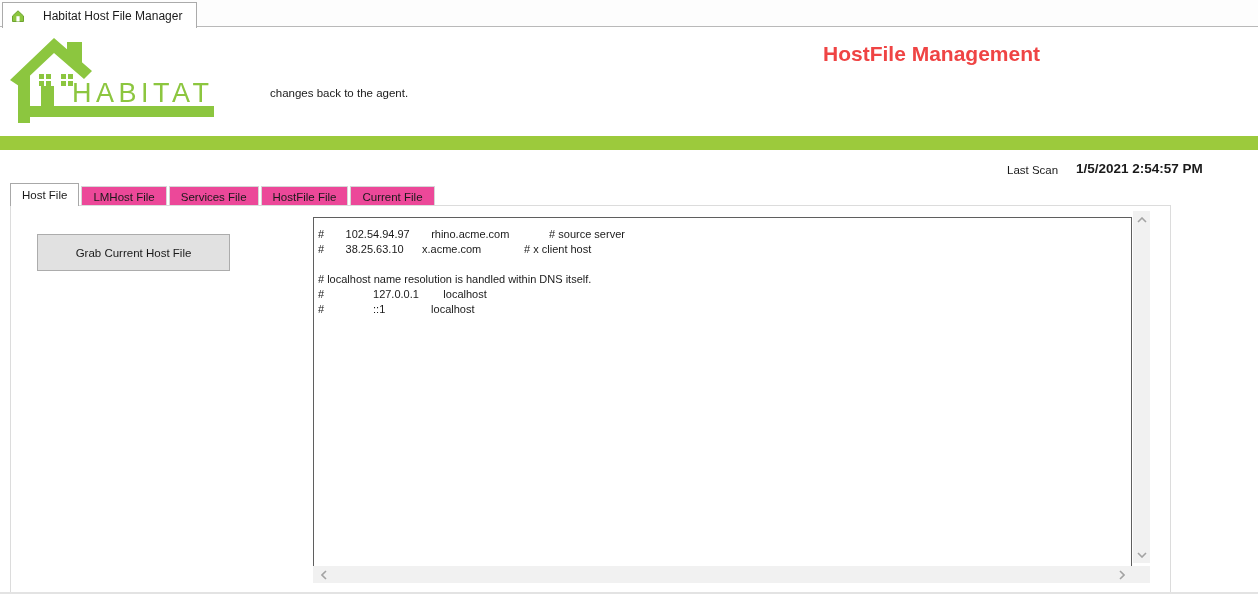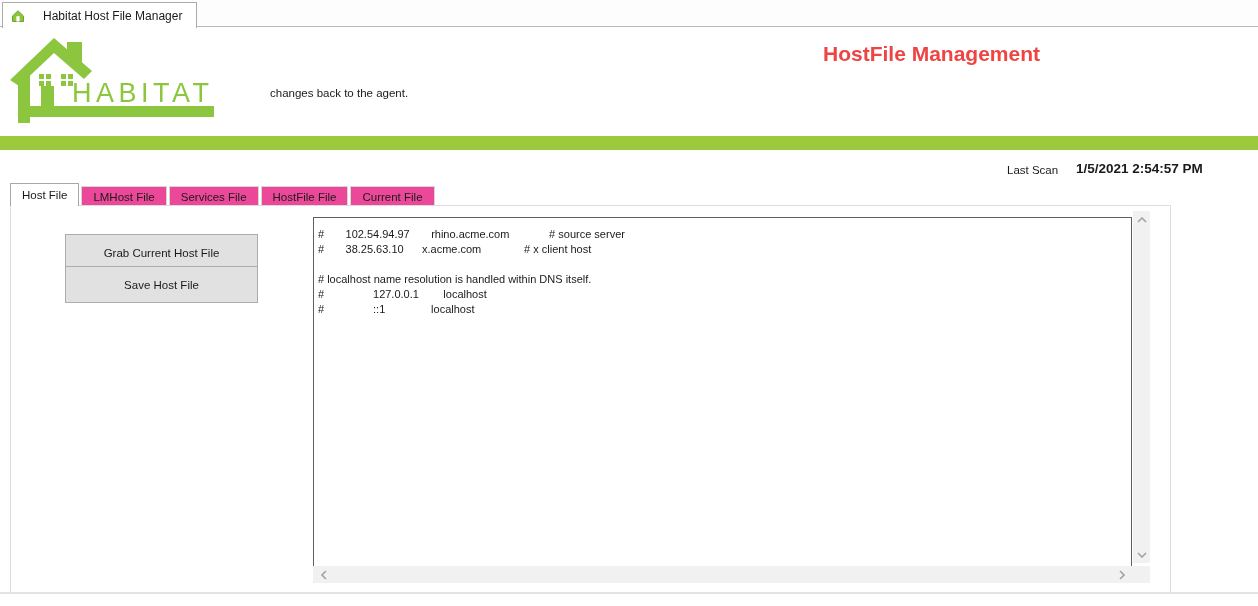--- a/index.html
+++ b/index.html
@@ -36,21 +36,21 @@
           background:#ec4899; border:1px solid #d6d6d6; border-bottom:none;
           font-size:11.5px; margin-right:2px; white-space:nowrap; }
   .ftab.selected { height:23px; background:#fff; border:1px solid #a8a8a8; border-bottom:none;
                    position:relative; z-index:3; }
   .page { position:absolute; left:10px; top:205px; width:1161px; height:388px;
           background:#fff; border:1px solid #dcdcdc; }
 
   
   .btn { position:absolute; left:26px; width:193px; height:37px;
          background:#e1e1e1; border:1px solid #acacac; font-size:11.5px;
-         display:flex; align-items:center; justify-content:center; cursor:default;margin-left:28px; }
+         display:flex; align-items:center; justify-content:center; cursor:default; }
   .btn-grab { top:28px; } .btn-save { top:60px; }
 
   
   .textbox { position:absolute; left:302px; top:5px; width:819px; height:352px;
              background:#fff; border:1px solid #5f5f5f; overflow:hidden;
              font-size:11px; line-height:15px; white-space:pre; padding:9px 0 0 4px;margin-top:6px; }
 
   
   .vscroll { position:absolute; left:1122px; top:5px; width:17px; height:352px; background:#f1f1f1; }
   .hscroll { position:absolute; left:302px; top:360px; width:837px; height:17px; background:#f1f1f1; }
@@ -117,21 +117,20 @@
     <div class="ftab selected">Host File</div>
     <div class="ftab">LMHost File</div>
     <div class="ftab">Services File</div>
     <div class="ftab">HostFile File</div>
     <div class="ftab">Current File</div>
   </div>
 
   <div class="page">
 
     <div class="btn btn-grab">Grab Current Host File</div>
-    <div class="btn btn-save">Save Host File</div>
 
     <div class="textbox">#       102.54.94.97       rhino.acme.com             # source server
 #       38.25.63.10      x.acme.com              # x client host
 
 # localhost name resolution is handled within DNS itself.
 #                127.0.0.1        localhost
 #                ::1               localhost</div>
 
     <div class="vscroll">
       <div class="sb-arrow sb-up">

